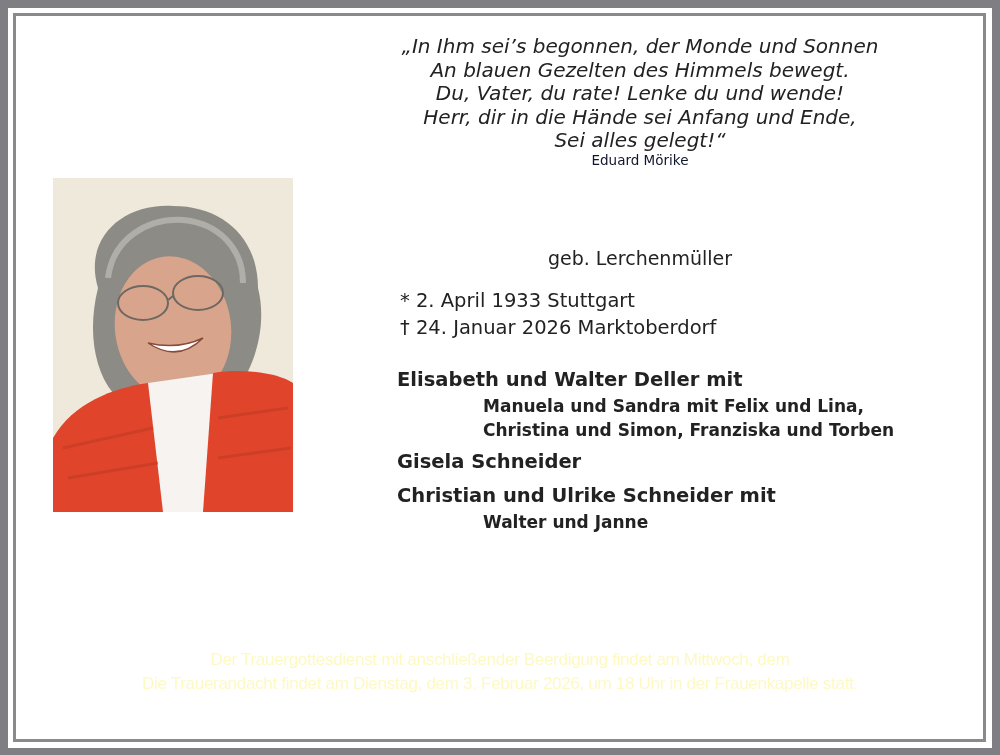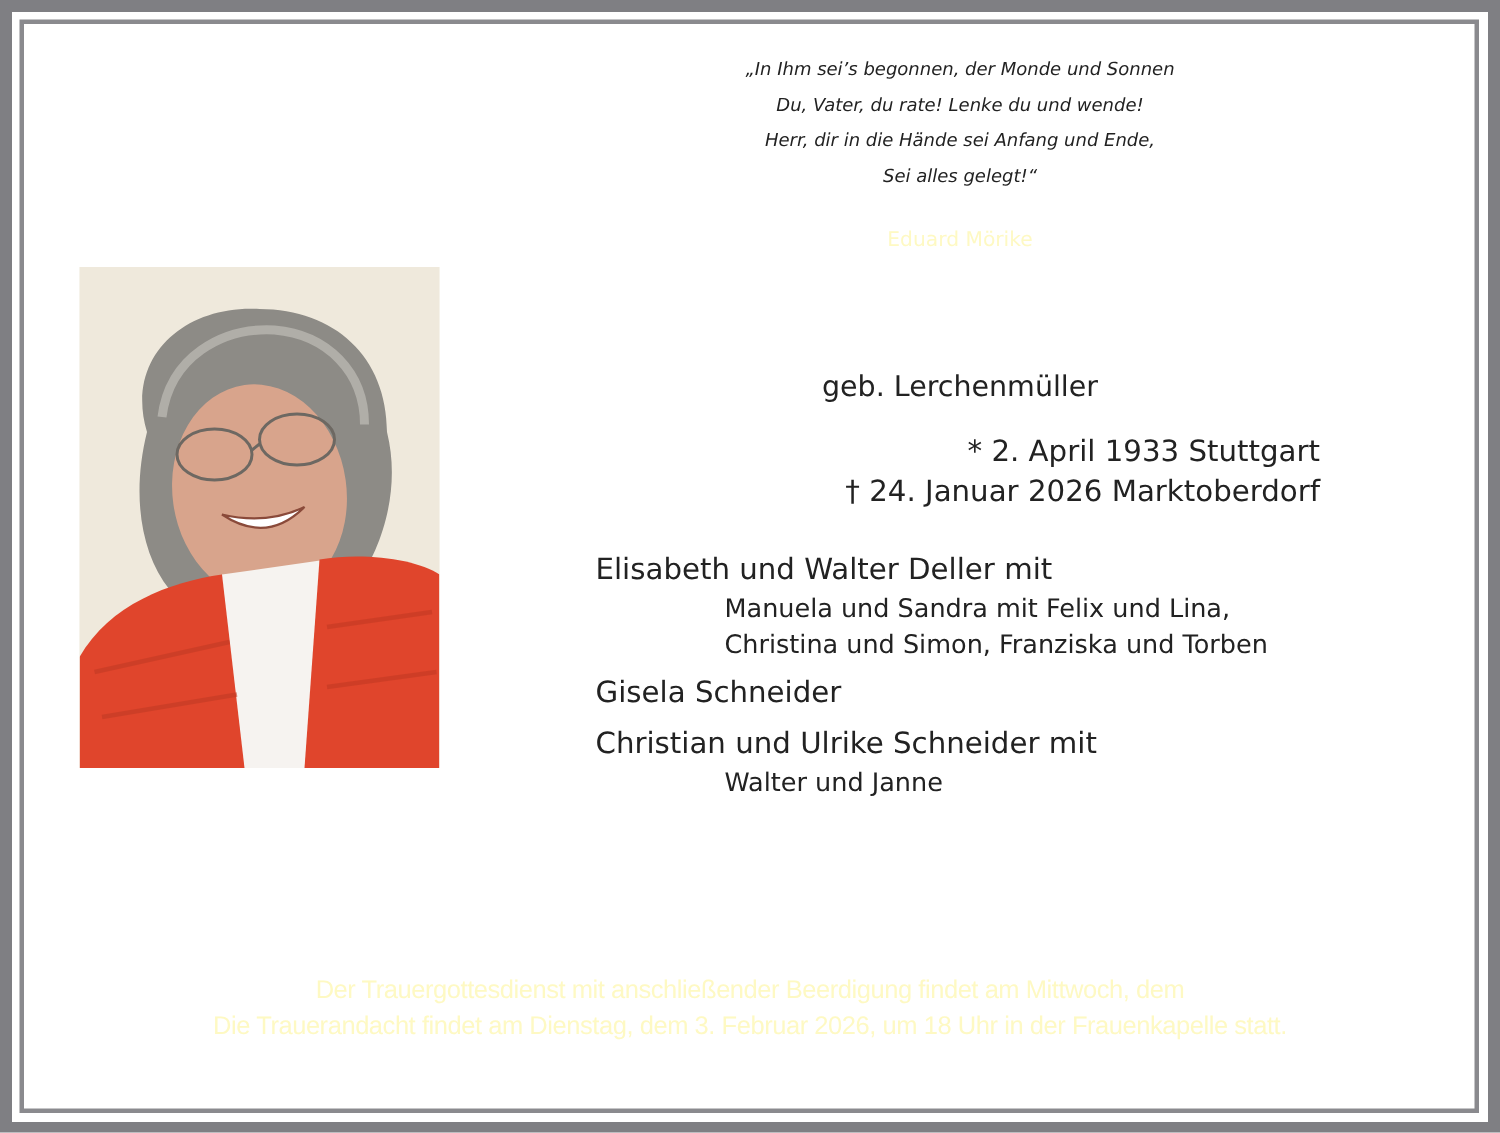--- a/index.html
+++ b/index.html
@@ -1,41 +1,42 @@
 <!DOCTYPE html>
 <html><head>
 <meta charset="utf-8">
 <style>
   html, body { margin:0; padding:0; }
   body { width:1000px; height:755px; background:#7f7f83; position:relative; overflow:hidden; font-family:"DejaVu Sans", sans-serif; color:#1a1a1a; }
   .outer-white { position:absolute; left:8px; top:8px; width:984px; height:740px; background:#fff; }
   .inner-frame { position:absolute; left:13px; top:13px; width:967px; height:723px; border:3px solid #8a8a8e; background:#fff; }
-  .quote { position:absolute; left:390px; top:35px; width:500px; text-align:center; font-style:italic; font-size:12px; line-height:23.5px; color:#222; }
+  .quote { position:absolute; left:390px; top:35px; width:500px; text-align:center; font-style:italic; font-size:20px; line-height:23.5px; color:#222; }
   .quote .line { display:block; white-space:nowrap; }
-  .author { position:absolute; left:390px; top:152px; width:500px; text-align:center; font-size:13.5px; color:#fef9c3; }
+  .author { position:absolute; left:390px; top:152px; width:500px; text-align:center; font-size:13.5px; color:#0f172a; }
   .photo { position:absolute; left:53px; top:178px; width:240px; height:334px; background:#efe9dc; overflow:hidden; }
   .name { position:absolute; left:360px; top:183px; width:560px; text-align:center; font-weight:bold; font-size:47px; letter-spacing:0.5px; color:#ffffff; white-space:nowrap; }
   .maiden { position:absolute; left:440px; top:247px; width:400px; text-align:center; font-size:19px; color:#222; }
-  .dates { position:absolute; left:400px; top:287px; width:480px; text-align:right; font-size:19.5px; line-height:27px; color:#222; }
+  .dates { position:absolute; left:400px; top:287px; width:480px; text-align:left; font-size:19.5px; line-height:27px; color:#222; }
   .dates .line { display:block; white-space:nowrap; }
-  .family { position:absolute; left:397px; top:366px; width:580px; color:#222; }
+  .family { position:absolute; left:397px; top:366px; width:580px; color:#222;font-weight:bold; }
   .fam-group { margin-bottom:6px; }
   .fam-head { font-size:19.5px; line-height:28px; white-space:nowrap; }
   .fam-sub { font-size:17px; line-height:24px; padding-left:86px; white-space:nowrap; }
   .notice { position:absolute; left:30px; top:648px; width:940px; text-align:center; font-family:"Liberation Sans Narrow","Liberation Sans", sans-serif; font-size:17px; line-height:24px; color:#fef9c3; letter-spacing:-0.3px; }
   .notice .line { display:block; white-space:nowrap; }
 </style>
 </head>
 <body>
 
 <div class="outer-white"></div>
 <div class="inner-frame"></div>
 
 <div class="quote">
   <span class="line">„In Ihm sei’s begonnen, der Monde und Sonnen</span>
+  <span class="line">An blauen Gezelten des Himmels bewegt.</span>
   <span class="line">Du, Vater, du rate! Lenke du und wende!</span>
   <span class="line">Herr, dir in die Hände sei Anfang und Ende,</span>
   <span class="line">Sei alles gelegt!“</span>
 </div>
 <div class="author">Eduard Mörike</div>
 
 <div class="photo">
   <svg width="240" height="334" viewBox="0 0 240 334">
     <rect width="240" height="334" fill="#efe9dc"></rect>
 

